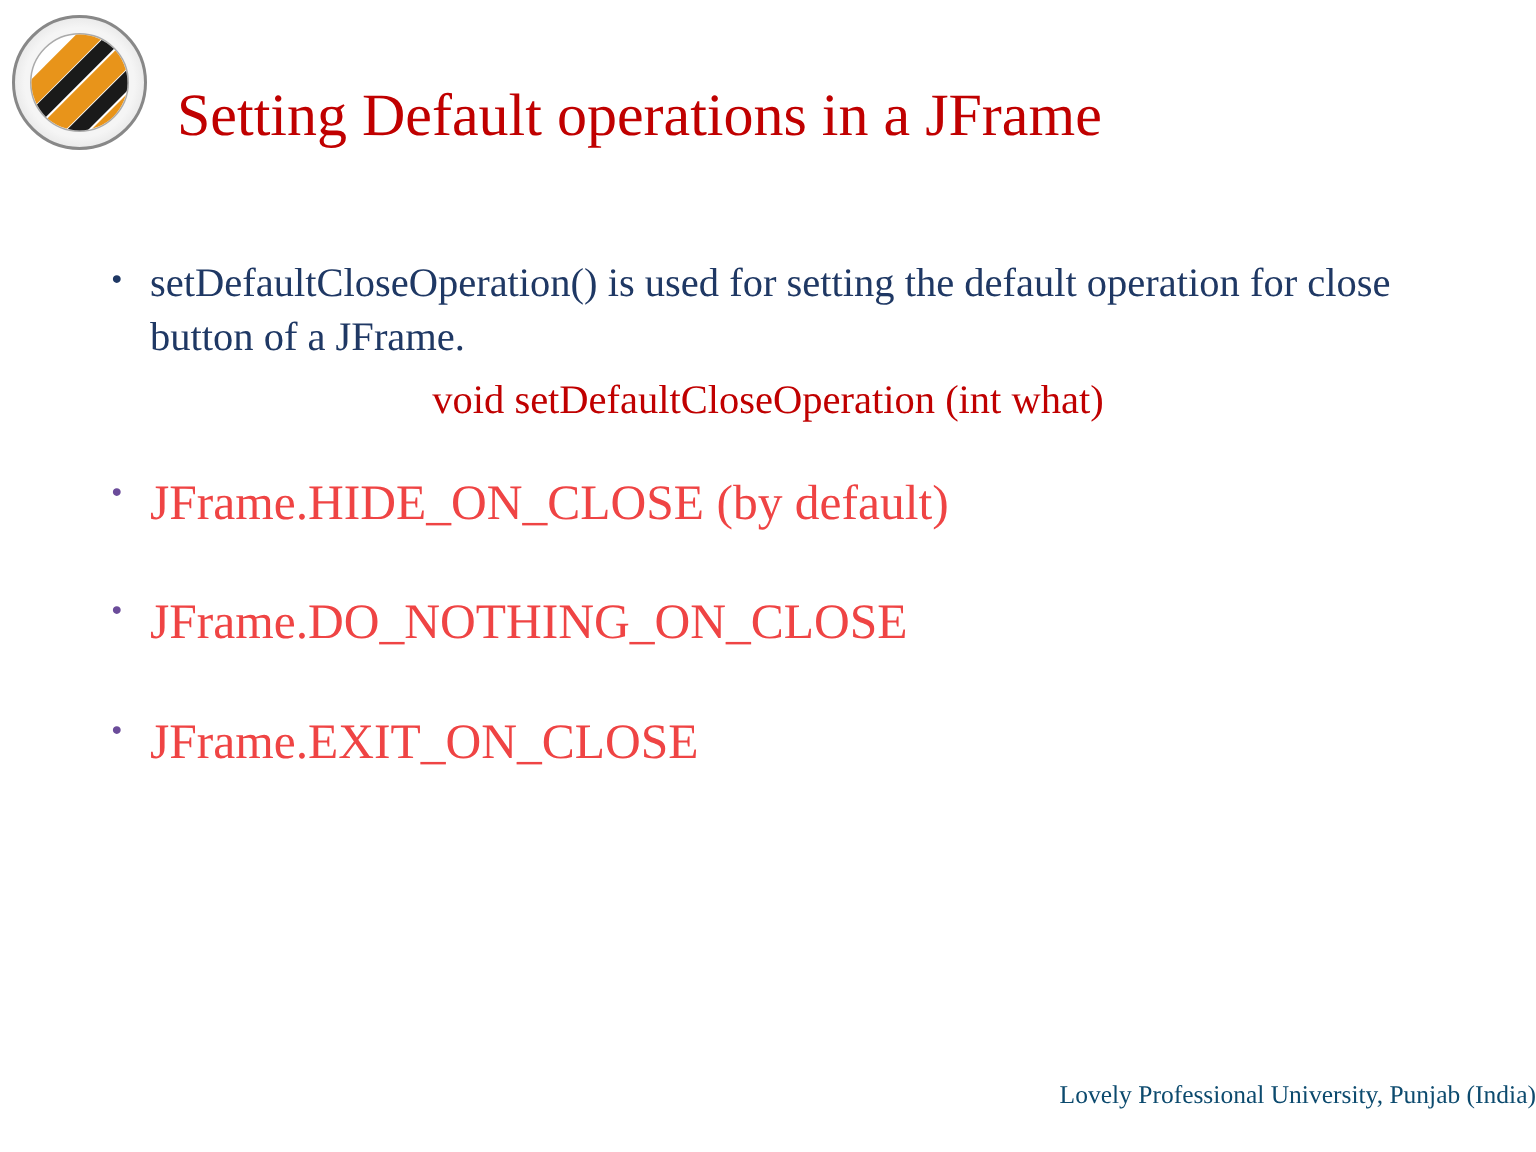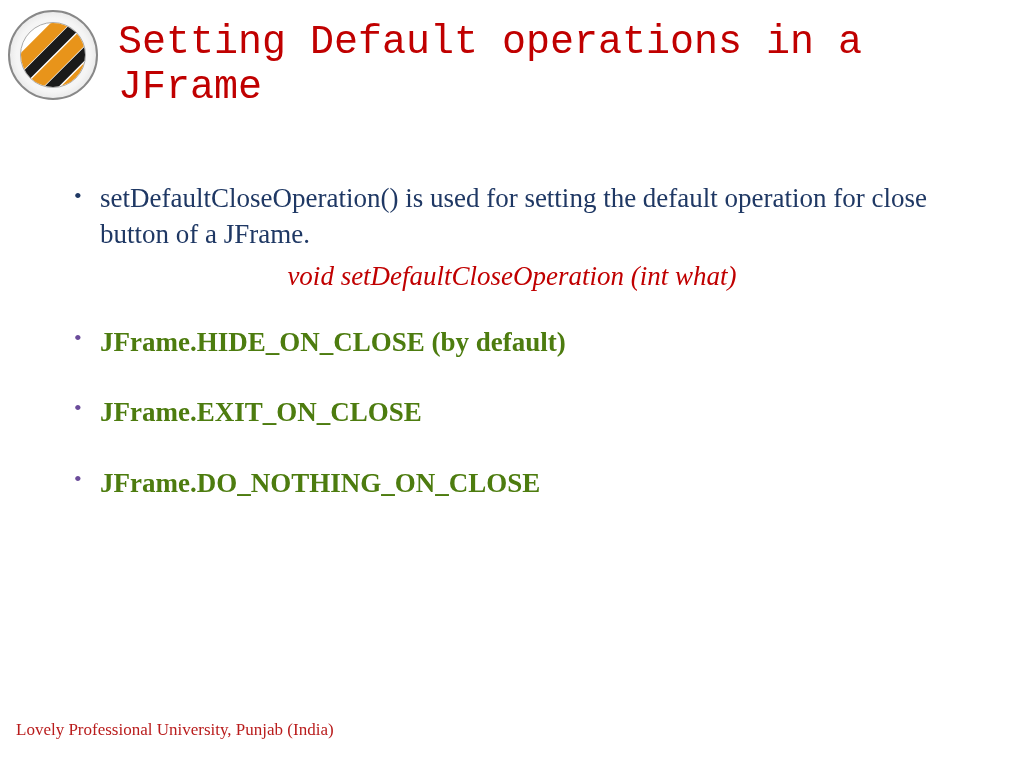--- a/index.html
+++ b/index.html
@@ -6,23 +6,22 @@
     body {
       width: 1024px;
       height: 768px;
       background: #ffffff;
       font-family: "Times New Roman", Times, serif;
       position: relative;
       overflow: hidden;
     }
     .header {
       display: flex;
-      align-items: flex-start;
+      align-items: flex-end;
       padding: 10px 0 0 8px;
-      font-family: Liberation Mono, monospace;
     }
     .logo {
       width: 90px;
       height: 90px;
       flex-shrink: 0;
       position: relative;
     }
     .logo-outer-ring {
       position: absolute;
       inset: 0;
@@ -79,40 +78,38 @@
       line-height: 32px;
     }
     .blue-text {
       color: #1f3864;
       font-size: 27px;
       line-height: 1.35;
     }
     .bullet-blue::before { color: #1f3864; }
     .bullet-purple::before { color: #6b4c9a; }
     .purple-text {
-      color: #4d7c0f;
-      font-size: 27px;
+      color: #ef4444;
+      font-size: 33px;
       line-height: 1.5;
-      font-weight: bold;
     }
     .signature {
       color: #c00000;
-      font-style: italic;
       font-size: 27px;
       text-align: center;
       margin: 6px 0 28px 0;
     }
     .spacer-li { margin-bottom: 36px !important; }
     .footer {
       position: absolute;
       bottom: 28px;
-      left: 16px;
+      left: 0;
       right: 0;
-      text-align: left;
-      color: #b91c1c;
+      text-align: right;
+      color: #0c4a6e;
       font-size: 17px;
     }
   </style>
 </head>
 <body>
 
 <div class="header">
   <div class="logo">
     <div class="logo-outer-ring"></div>
     <div class="logo-inner">
@@ -131,21 +128,21 @@
     <li class="bullet-blue">
       <span class="blue-text">setDefaultCloseOperation() is used for setting the default operation for close button of a JFrame.</span>
     </li>
   </ul>
   <div class="signature">void setDefaultCloseOperation (int what)</div>
   <ul class="main-list">
     <li class="bullet-purple">
       <span class="purple-text">JFrame.HIDE_ON_CLOSE (by default)</span>
     </li>
     <li class="bullet-purple">
-      <span class="purple-text">JFrame.EXIT_ON_CLOSE</span>
+      <span class="purple-text">JFrame.DO_NOTHING_ON_CLOSE</span>
     </li>
     <li class="bullet-purple">
-      <span class="purple-text">JFrame.DO_NOTHING_ON_CLOSE</span>
+      <span class="purple-text">JFrame.EXIT_ON_CLOSE</span>
     </li>
   </ul>
 </div>
 
 <div class="footer">Lovely Professional University, Punjab (India)</div>
 
 </body></html>

